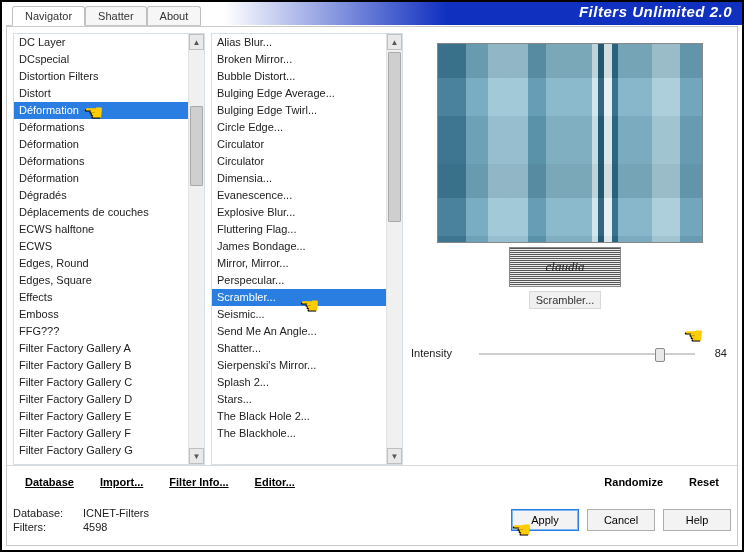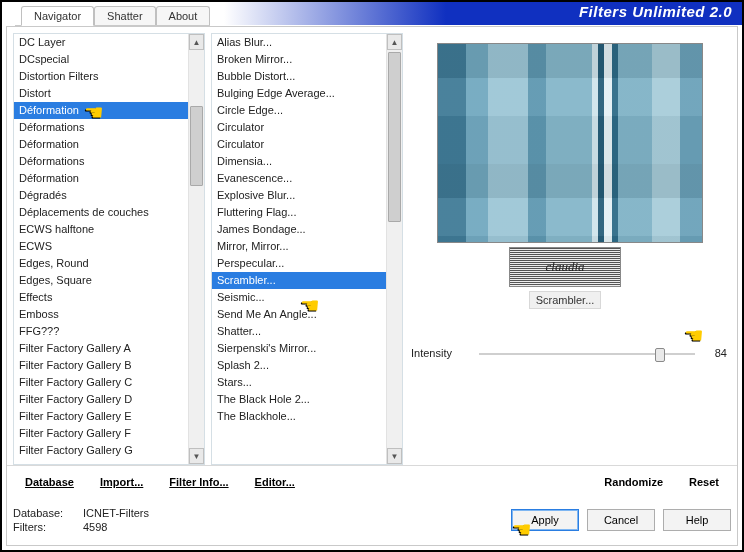--- a/index.html
+++ b/index.html
@@ -24,21 +24,21 @@
     font-family: "Arial Black", Arial, sans-serif;
     font-size: 15px; font-weight: 900; font-style: italic;
     color: #fff; letter-spacing: 0.5px; text-align: right;
   }
   
   .tabsrow {
     height: 22px;
     border-bottom: 1px solid #c9c9c9;
     display: flex; align-items: flex-end;
     padding-left: 6px;
-    position: absolute; top: 2px; left: 13px;
+    position: absolute; top: 2px; left: 4px;
     z-index: 3;
   }
   .tab {
     padding: 3px 12px 3px 12px;
     border: 1px solid #c0c0c0;
     border-bottom: none;
     background: #f6f6f6;
     border-radius: 3px 3px 0 0;
     margin-right: 0px;
     color: #333;
@@ -247,20 +247,21 @@
         <div class="arrow down">▼</div>
       </div>
     </div>
 
     <div class="listbox">
       <div class="items" id="flt-items">
           <div class="listitem">Alias Blur...</div>
           <div class="listitem">Broken Mirror...</div>
           <div class="listitem">Bubble Distort...</div>
           <div class="listitem">Bulging Edge Average...</div>
+          <div class="listitem">Bulging Edge Twirl...</div>
           <div class="listitem">Circle Edge...</div>
           <div class="listitem">Circulator</div>
           <div class="listitem">Circulator</div>
           <div class="listitem">Dimensia...</div>
           <div class="listitem">Evanescence...</div>
           <div class="listitem">Explosive Blur...</div>
           <div class="listitem">Fluttering Flag...</div>
           <div class="listitem">James Bondage...</div>
           <div class="listitem">Mirror, Mirror...</div>
           <div class="listitem">Perspecular...</div>

